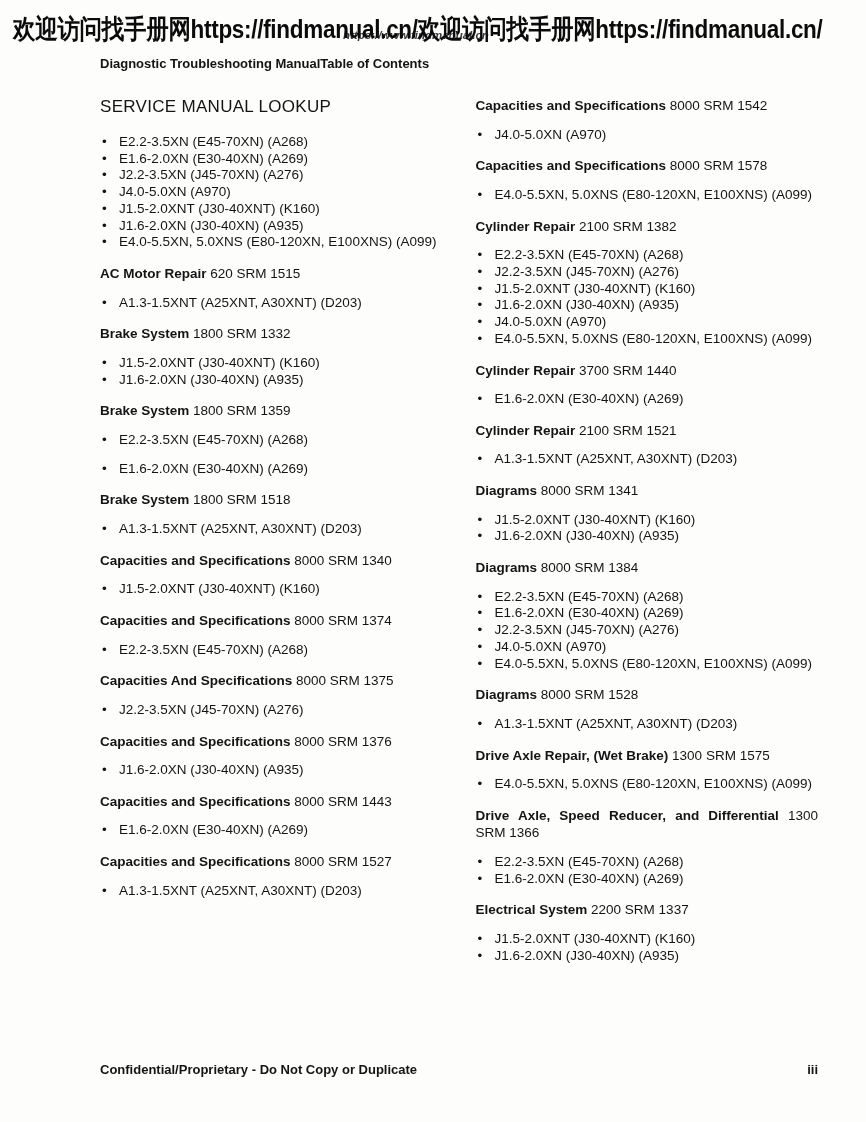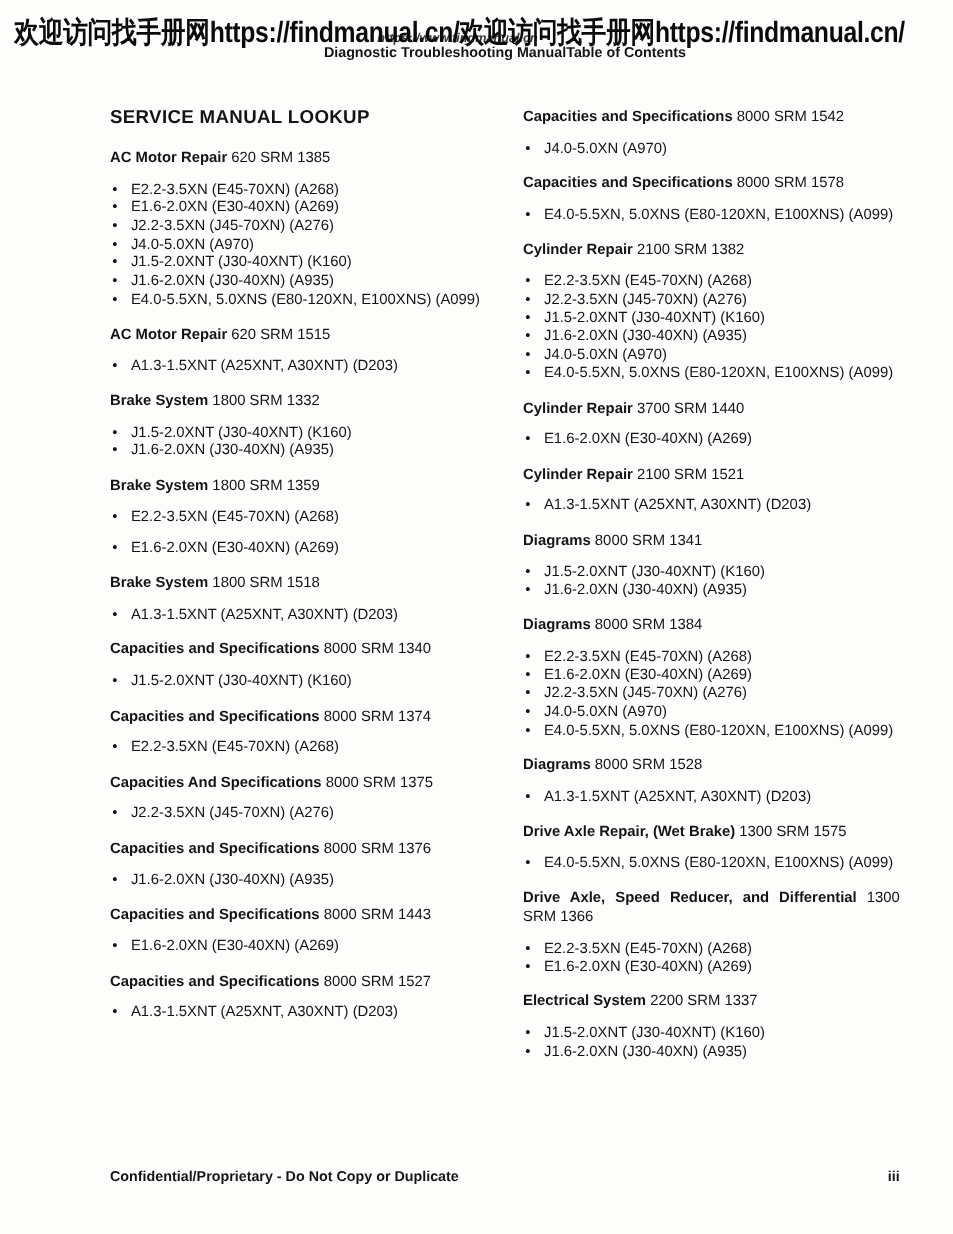--- a/index.html
+++ b/index.html
@@ -19,32 +19,32 @@
     transform: scaleY(1.18); transform-origin: top left;
     z-index: 2;
   }
   .watermark-sub {
     position: absolute; top: 29px; left: 343px;
     font-size: 11.5px; font-weight: bold; color: #3a3a3a;
     white-space: nowrap; z-index: 1; font-style: italic;
   }
   
   .runhead {
-    position: absolute; top: 40px; left: 100px; right: 48px;
-    display: flex; justify-content: center;
+    position: absolute; top: 56px; left: 100px; right: 48px;
+    display: flex; justify-content: flex-start;
     font-size: 13px; font-weight: bold;
   }
   
   .content {
     position: absolute; top: 97px; left: 100px; right: 48px;
     display: flex; gap: 33px;
   }
   .col { flex: 1 1 0; min-width: 0; }
   .lookup-title {
-    font-size: 17px; font-weight: bold; letter-spacing: 0.3px;
+    font-size: 17px; font-weight: normal; letter-spacing: 0.3px;
     margin: 0 0 17px 0;
   }
   .intro {
     margin: 0; font-size: 13.5px; line-height: 1.48;
     text-align: justify;
   }
   .manual-section .section-title {
     font-size: 13.5px; font-weight: normal; line-height: 1.3;
     margin: 14px 0 12px 0; text-align: justify;
   }
@@ -72,21 +72,20 @@
 <div class="runhead">
   <span>Diagnostic Troubleshooting Manual</span>
   <span>Table of Contents</span>
 </div>
 
 <div class="content">
   <div class="col">
     <h2 class="lookup-title">SERVICE MANUAL LOOKUP</h2>
 
   <section class="manual-section">
-    <h3 class="section-title"><b class="t">AC Motor Repair</b><span class="c"> 620 SRM 1385</span></h3>
     <ul class="models">
           <li>
             <span class="bullet">•</span>
             <span class="mtext">E2.2-3.5XN (E45-70XN) (A268)</span>
           </li>
           <li>
             <span class="bullet">•</span>
             <span class="mtext">E1.6-2.0XN (E30-40XN) (A269)</span>
           </li>
           <li>

